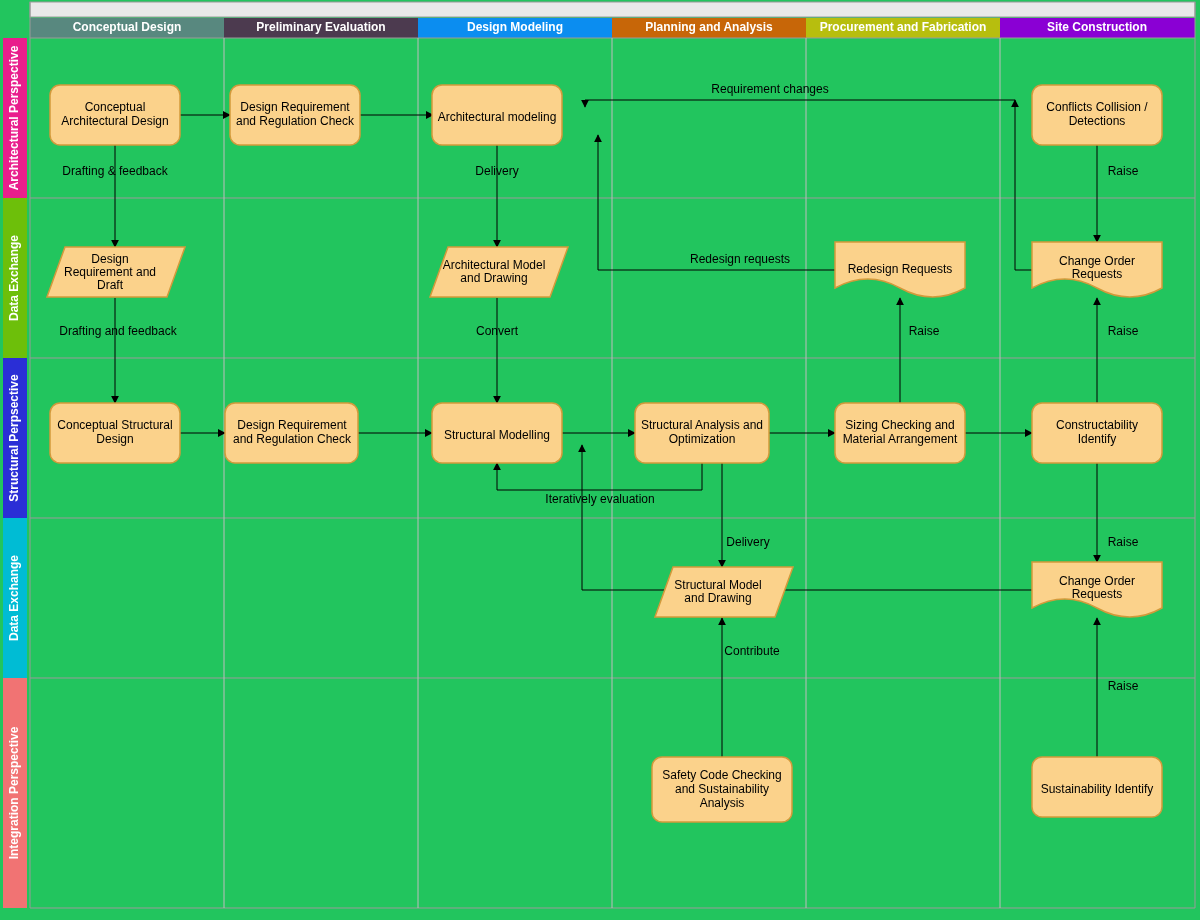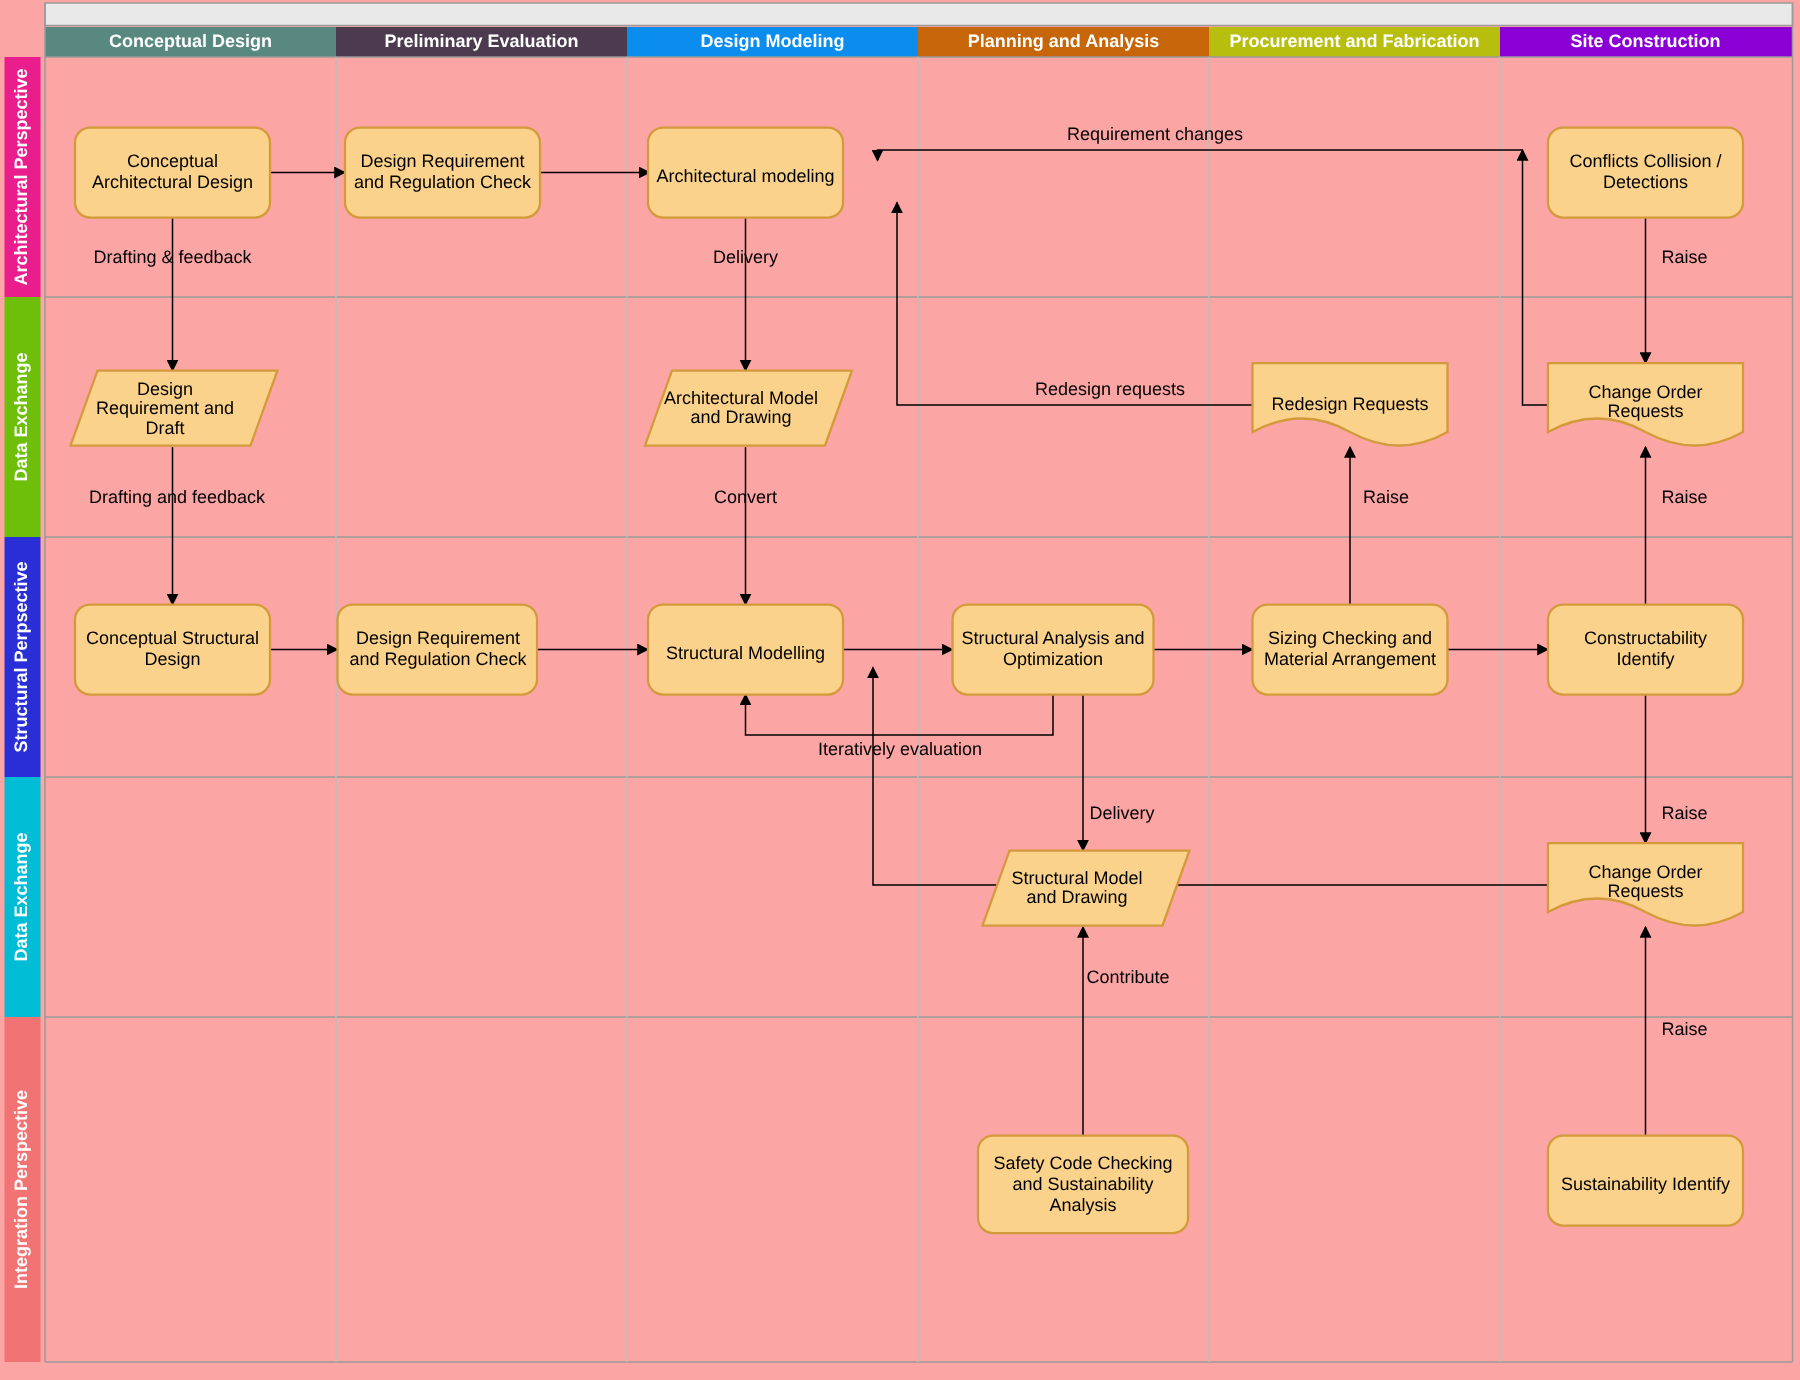--- a/index.html
+++ b/index.html
@@ -1,16 +1,16 @@
 <!DOCTYPE html>
 <html><head>
 <meta charset="utf-8">
 <style>
   html,body{margin:0;padding:0;font-family:Arial,Helvetica,sans-serif;font-size:12px;background:#fff;}
-  .stage{position:relative;width:1200px;height:920px;background:#fca5a5;}
+  .stage{position:relative;width:1200px;height:920px;background:#22c55e;}
   svg{position:absolute;inset:0;}
   .colhdr{fill:#fff;font-weight:bold;dominant-baseline:middle;text-anchor:middle;}
   .rowhdr{fill:#fff;font-weight:bold;dominant-baseline:middle;text-anchor:middle;}
   .nodebox{fill:#fbd28b;stroke:#d39a3b;stroke-width:1.5;}
   .nodetxt{font-size:12px;fill:#000;text-anchor:middle;dominant-baseline:middle;}
   .edgetxt{font-size:12px;fill:#000;text-anchor:middle;}
   .edge{stroke:#000;stroke-width:1;fill:none;marker-end:url(#arrow);}
   .grid{stroke:#9a9a9a;stroke-width:1;}
   .thingrid{stroke:#bdbdbd;stroke-width:1;}
   .topbar{fill:#e9e9e9;stroke:#9a9a9a;}

